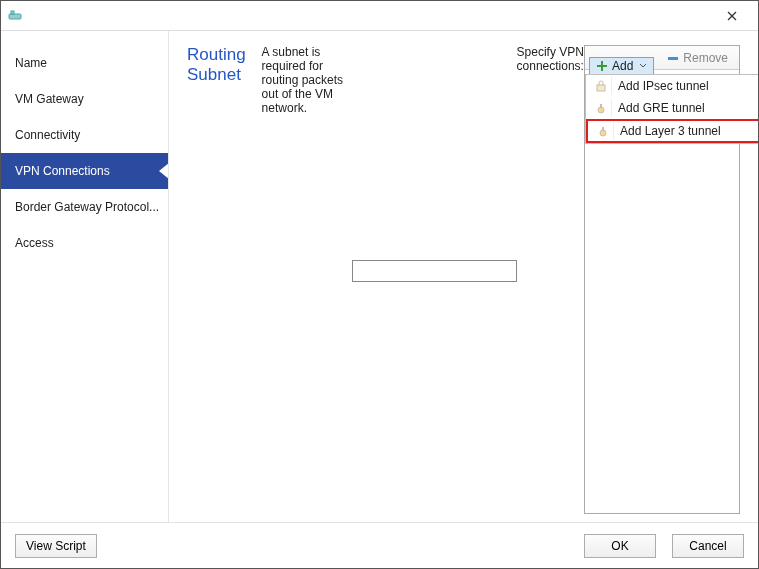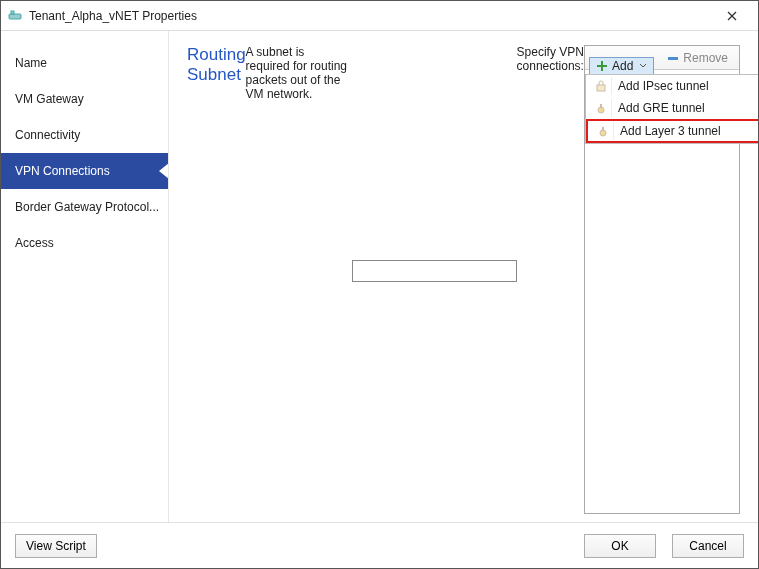--- a/index.html
+++ b/index.html
@@ -91,20 +91,21 @@
     display: flex;
     flex-direction: row;
   }
   .heading {
     color: #2457c5;
     font-size: 17px;
     margin-bottom: 8px;
   }
   .subtext {
     margin-bottom: 14px;
+    margin-left: 16px;
   }
   .form-row {
     display: flex;
     align-items: center;
     margin-bottom: 18px;
   }
   .form-label {
     width: 158px;
   }
   .text-input {
@@ -202,21 +203,20 @@
 
 <div class="window">
 
   <div class="titlebar">
     <span class="title-icon">
       <svg width="14" height="14" viewBox="0 0 14 14">
         <rect x="1" y="5" width="12" height="5" rx="1" fill="#9cc" stroke="#4aa" stroke-width="1"></rect>
         <rect x="3" y="2" width="3" height="3" fill="#9cc" stroke="#4aa" stroke-width="1"></rect>
       </svg>
     </span>
-    <span class="title-text">Tenant_Alpha_vNET Properties</span>
     <span class="spacer"></span>
     <div class="close">
       <svg width="10" height="10" viewBox="0 0 10 10">
         <line x1="1" y1="1" x2="9" y2="9" stroke="#333" stroke-width="1.2"></line>
         <line x1="9" y1="1" x2="1" y2="9" stroke="#333" stroke-width="1.2"></line>
       </svg>
     </div>
   </div>
 
   <div class="body">

